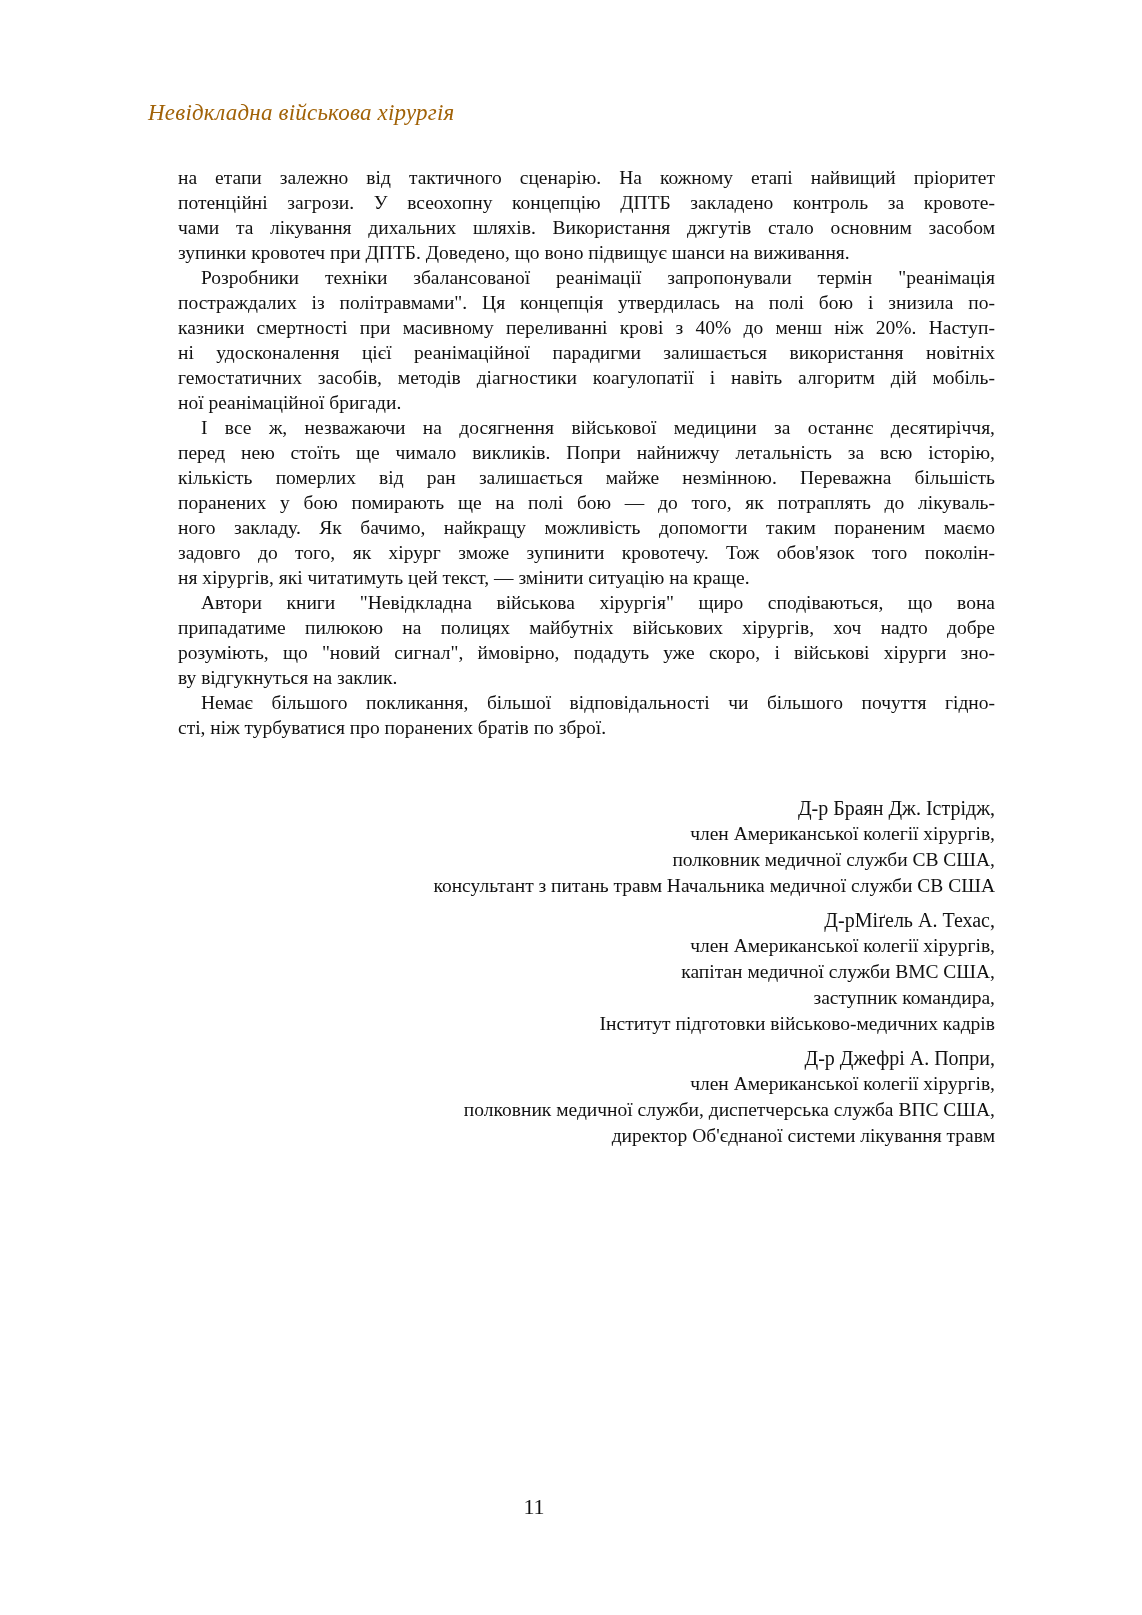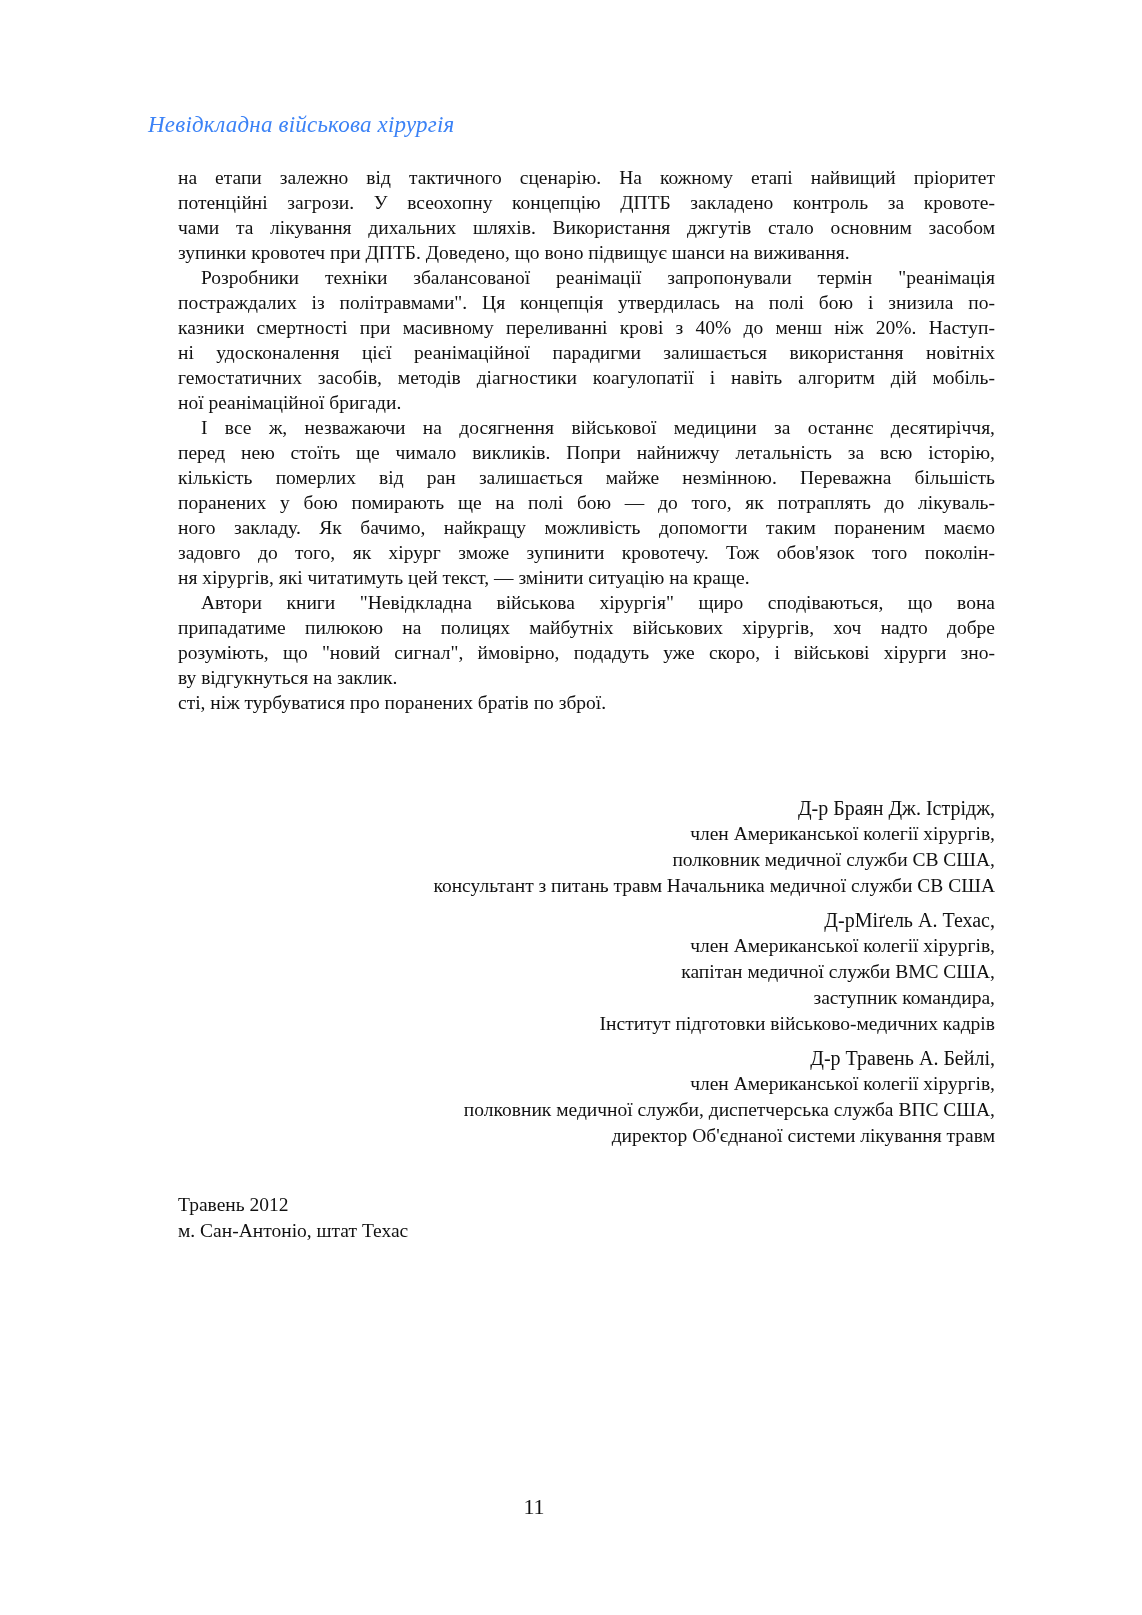--- a/index.html
+++ b/index.html
@@ -17,25 +17,25 @@
     }
     .page {
       position: absolute;
       left: 0; top: 0;
       width: 1142px;
       height: 1615px;
     }
     .running-head {
       position: absolute;
       left: 148px;
-      top: 112px;
+      top: 100px;
       font-style: italic;
       font-size: 23px;
       letter-spacing: 0.2px;
-      color: #3b82f6;
+      color: #a16207;
     }
     .body-text {
       position: absolute;
       left: 178px;
       top: 165px;
       width: 817px;
     }
     .line {
       display: block;
       height: 25px;
@@ -98,45 +98,42 @@
     <span class="line">перед нею стоїть ще чимало викликів. Попри найнижчу летальність за всю історію,</span>
     <span class="line">кількість померлих від ран залишається майже незмінною. Переважна більшість</span>
     <span class="line">поранених у бою помирають ще на полі бою — до того, як потраплять до лікуваль-</span>
     <span class="line">ного закладу. Як бачимо, найкращу можливість допомогти таким пораненим маємо</span>
     <span class="line">задовго до того, як хірург зможе зупинити кровотечу. Тож обов'язок того поколін-</span>
     <span class="line last">ня хірургів, які читатимуть цей текст, — змінити ситуацію на краще.</span>
     <span class="line indent">Автори книги "Невідкладна військова хірургія" щиро сподіваються, що вона</span>
     <span class="line">припадатиме пилюкою на полицях майбутніх військових хірургів, хоч надто добре</span>
     <span class="line">розуміють, що "новий сигнал", ймовірно, подадуть уже скоро, і військові хірурги зно-</span>
     <span class="line last">ву відгукнуться на заклик.</span>
+    <span class="line indent">Немає більшого покликання, більшої відповідальності чи більшого почуття гідно-</span>
     <span class="line last">сті, ніж турбуватися про поранених братів по зброї.</span>
   </div>
 
   <div class="signatures">
     <div class="sig-block">
       <span class="sig-line sig-name">Д-р Браян Дж. Істрідж,</span>
       <span class="sig-line">член Американської колегії хірургів,</span>
       <span class="sig-line">полковник медичної служби СВ США,</span>
       <span class="sig-line">консультант з питань травм Начальника медичної служби СВ США</span>
     </div>
     <div class="sig-block">
       <span class="sig-line sig-name">Д-рМіґель А. Техас,</span>
       <span class="sig-line">член Американської колегії хірургів,</span>
       <span class="sig-line">капітан медичної служби ВМС США,</span>
       <span class="sig-line">заступник командира,</span>
       <span class="sig-line">Інститут підготовки військово-медичних кадрів</span>
     </div>
     <div class="sig-block">
-      <span class="sig-line sig-name">Д-р Травень А. Бейлі,</span>
+      <span class="sig-line sig-name">Д-р Джефрі А. Попри,</span>
       <span class="sig-line">член Американської колегії хірургів,</span>
       <span class="sig-line">полковник медичної служби, диспетчерська служба ВПС США,</span>
       <span class="sig-line">директор Об'єднаної системи лікування травм</span>
     </div>
   </div>
 
-  <div class="dateline">
-    <span class="sig-line">Травень 2012</span>
-    <span class="sig-line">м. Сан-Антоніо, штат Техас</span>
-  </div>
 
   <div class="page-number">11</div>
 
 </div>
 
 </body></html>

